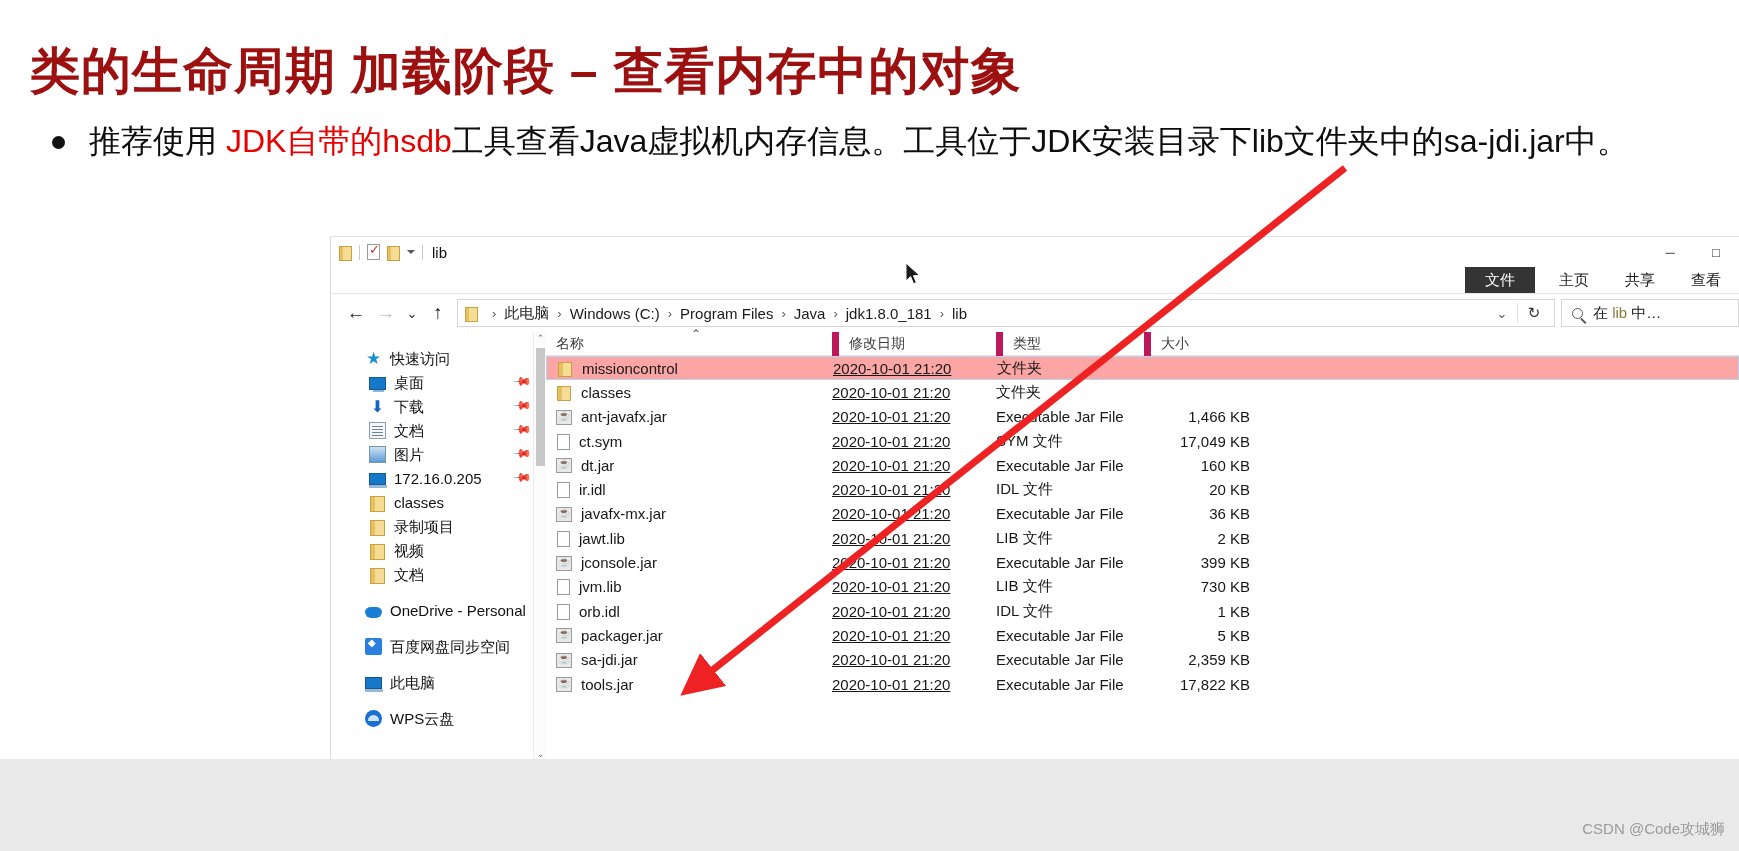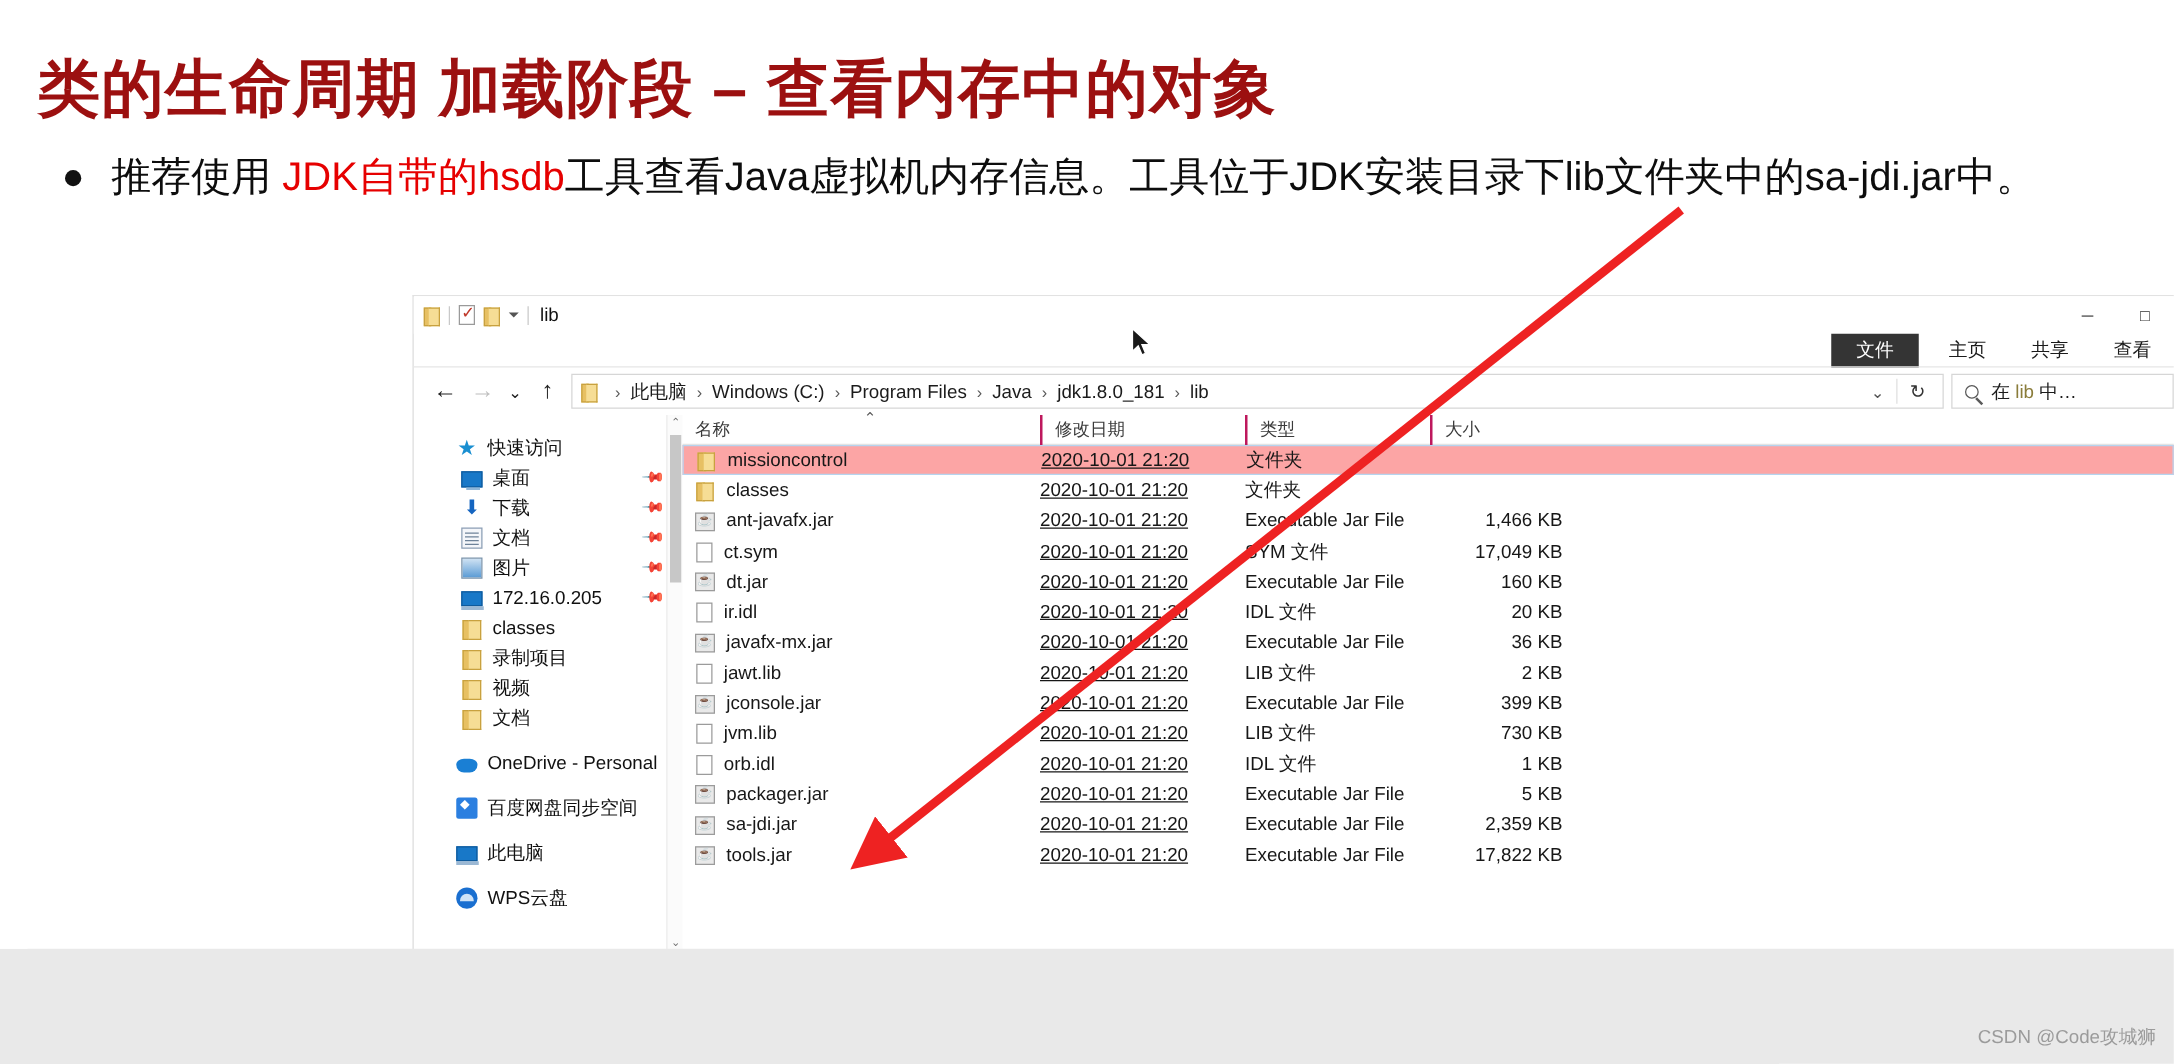--- a/index.html
+++ b/index.html
@@ -210,21 +210,21 @@
   .col-head{
     height:24px; display:flex; align-items:center;
     border-bottom:1px solid #e3e3e3; font-size:14px; color:#3b3b3b;
     position:relative;
     text-align:right;
   }
   .col-head .ch{
     padding-left:10px; position:relative; height:24px;
     display:flex; align-items:center;
   }
-  .col-head .ch + .ch{ border-left:2px solid #be185d; }
+  .col-head .ch + .ch{ border-left:7px solid #be185d; }
   .sortcaret{
     position:absolute; left:145px; top:-5px; font-size:12px; color:#5a5a5a;
   }
   .c-name{ width:286px; }
   .c-date{ width:164px; }
   .c-type{ width:148px; }
   .c-size{ width:120px; }
   .row{
     height:24.3px; display:flex; align-items:center; font-size:15px;
     color:#171717;

